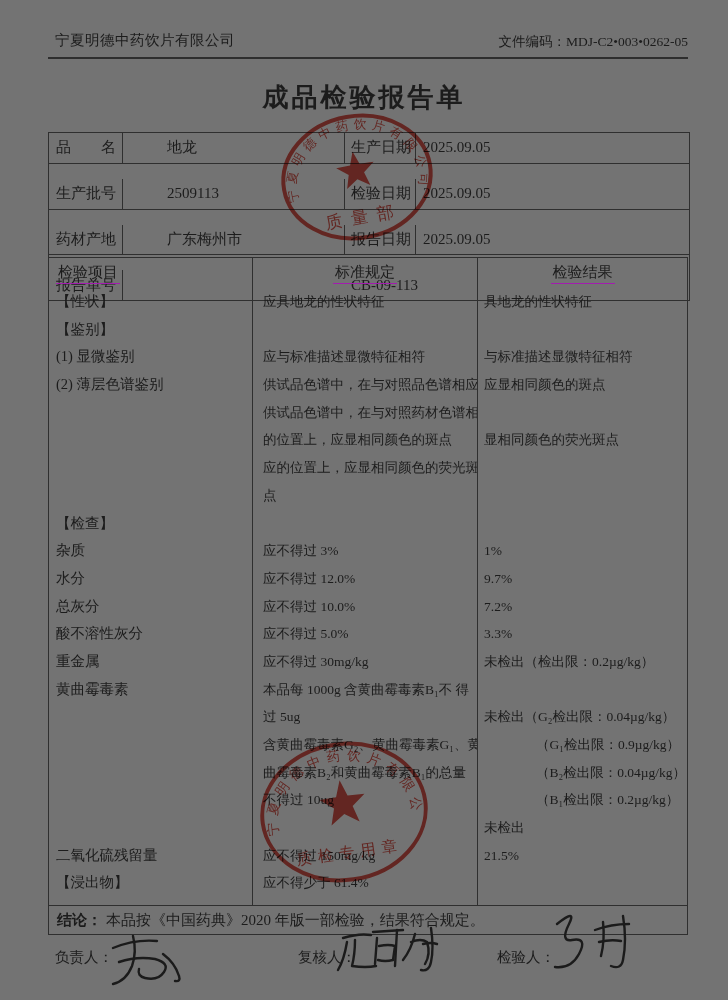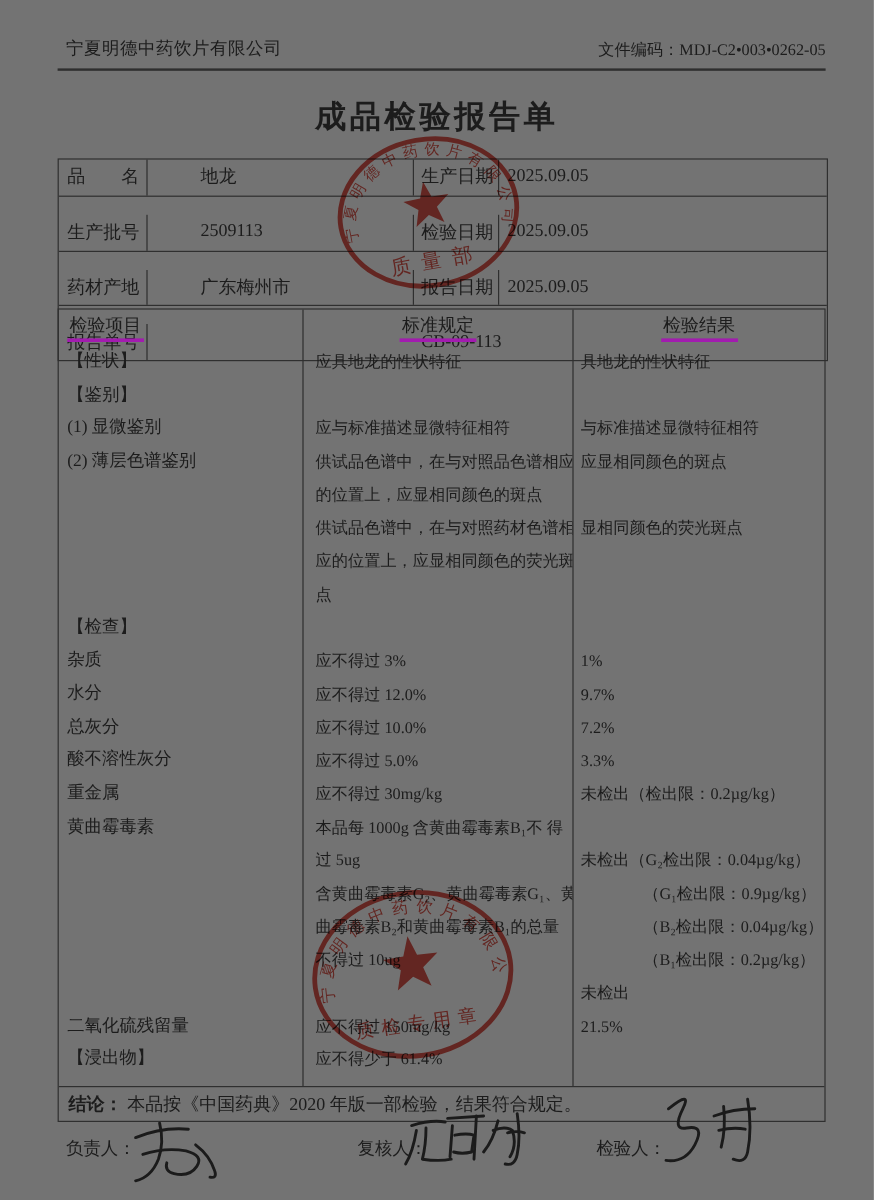--- a/index.html
+++ b/index.html
@@ -30,21 +30,21 @@
   .main-table{position:absolute;left:48px;top:257px;width:640px;height:678px;
     border:1px solid #2f2f2f;box-sizing:border-box;display:flex;flex-direction:column;}
   .mt-body{display:flex;flex:1;min-height:0;}
   .mt-col{box-sizing:border-box;overflow:hidden;}
   .mt-col1{width:204px;border-right:1px solid #2f2f2f;}
   .mt-col2{width:225px;border-right:1px solid #2f2f2f;}
   .mt-col3{flex:1;}
   .mt-head{height:30px;display:flex;align-items:center;font-size:15px;white-space:nowrap;}
   .mt-col1 .mt-head{padding-left:7px;}
   .mt-col2 .mt-head,.mt-col3 .mt-head{justify-content:center;}
-  .mt-head span{border-bottom:3px solid #a21caf;padding:0 2px 1px 2px;text-align:right;}
+  .mt-head span{border-bottom:1px solid #a21caf;padding:0 2px 1px 2px;text-align:right;}
   .mt-line{height:27.7px;line-height:27.7px;white-space:nowrap;box-sizing:border-box;}
   .mt-col1 .mt-line{padding-left:7px;font-size:14.5px;}
   .mt-col2 .mt-line{padding-left:10px;font-size:13.5px;}
   .mt-col3 .mt-line{padding-left:6px;font-size:13.5px;}
   .mt-col3 .mt-line.ind{padding-left:58px;}
   .conclusion-row{height:28px;border-top:1px solid #2f2f2f;display:flex;align-items:center;
     padding-left:8px;font-size:15px;white-space:nowrap;}
   .conclusion-row b{margin-right:4px;}
   
   .sign-label{position:absolute;font-size:14.5px;}
@@ -121,22 +121,22 @@
           <div class="mt-line">【浸出物】</div>
         </div>
       <div class="mt-col mt-col2" id="col-std">
         <div class="mt-head">
             <span>标准规定</span>
           </div>
       <div class="mt-line">应具地龙的性状特征</div>
           <div class="mt-line"></div>
           <div class="mt-line">应与标准描述显微特征相符</div>
           <div class="mt-line">供试品色谱中，在与对照品色谱相应</div>
+          <div class="mt-line">供试品色谱中，在与对照药材色谱相</div>
           <div class="mt-line">的位置上，应显相同颜色的斑点</div>
-          <div class="mt-line">供试品色谱中，在与对照药材色谱相</div>
           <div class="mt-line">应的位置上，应显相同颜色的荧光斑</div>
           <div class="mt-line">点</div>
           <div class="mt-line"></div>
           <div class="mt-line">应不得过 3%</div>
           <div class="mt-line">应不得过 12.0%</div>
           <div class="mt-line">应不得过 10.0%</div>
           <div class="mt-line">应不得过 5.0%</div>
           <div class="mt-line">应不得过 30mg/kg</div>
           <div class="mt-line">本品每 1000g 含黄曲霉毒素B₁不 得</div>
           <div class="mt-line">过 5ug</div>

